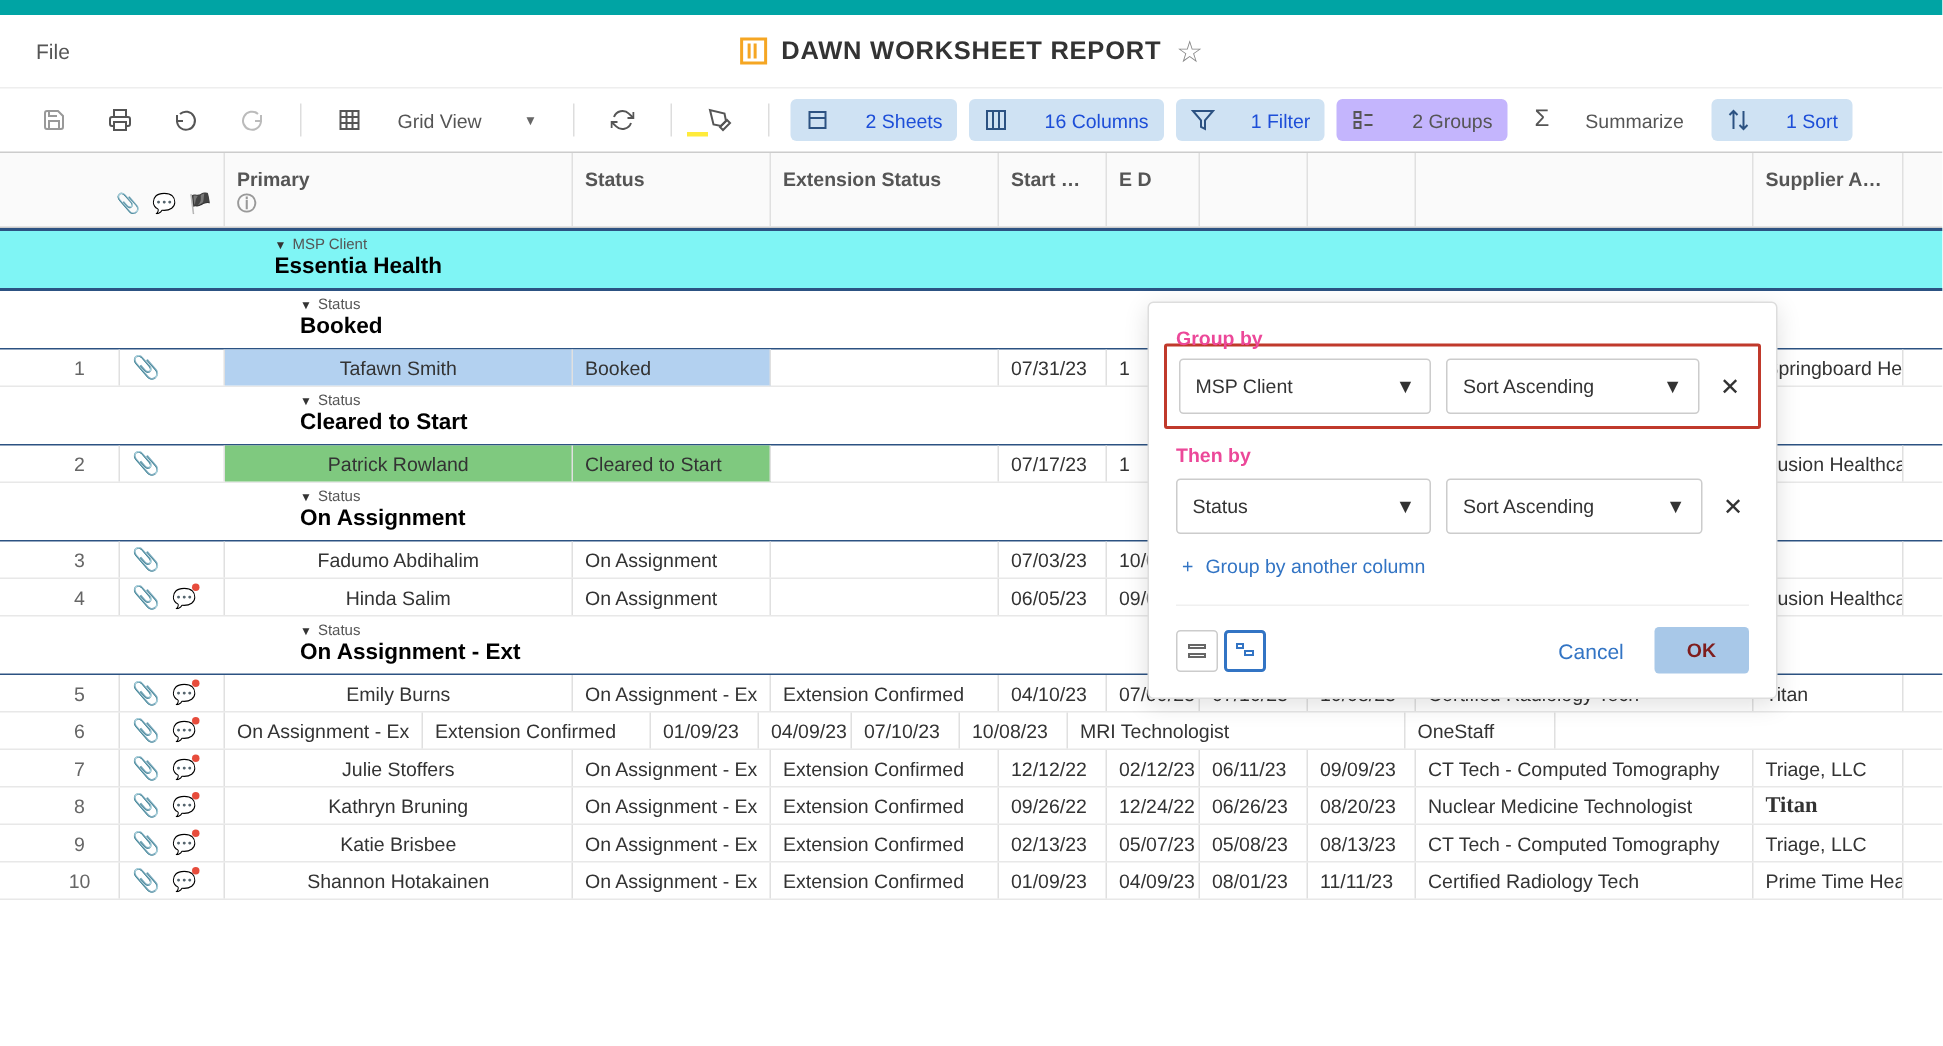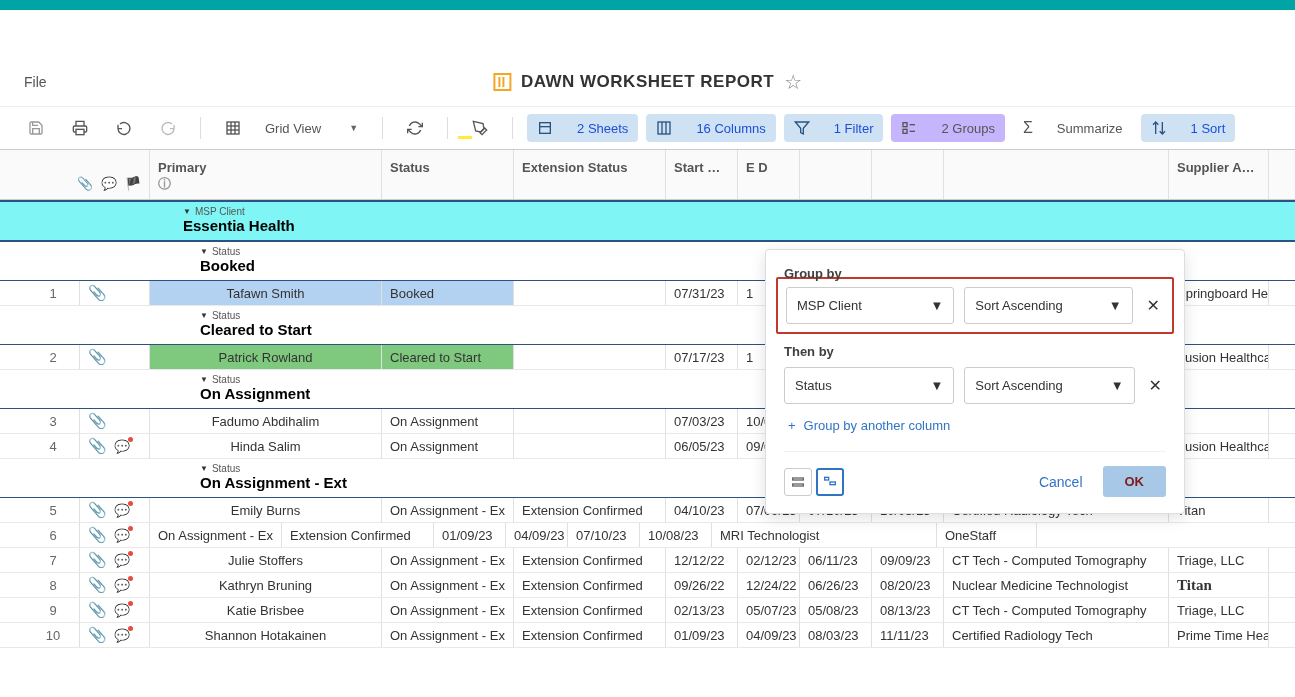--- a/index.html
+++ b/index.html
@@ -1,18 +1,18 @@
 <!DOCTYPE html>
 <html><head>
   <meta charset="utf-8">
   <style>
     * { box-sizing: border-box; margin: 0; padding: 0; }
     body { font-family: -apple-system, BlinkMacSystemFont, "Segoe UI", Arial, sans-serif; font-size: 13px; color: #333; background: #fff; overflow: hidden; }
     .top-bar { height: 10px; background: #00a4a4; }
-    .header-row { display: flex; align-items: center; padding: 16px 24px; height: 48px; margin-top: 48px; }
+    .header-row { display: flex; align-items: center; padding: 16px 24px; height: 48px; }
     .file-menu { color: #555; font-size: 14px; }
     .title-wrap { display: flex; align-items: center; gap: 10px; margin-left: auto; margin-right: auto; position: absolute; left: 50%; transform: translateX(-50%); }
     .title-icon { width: 18px; height: 18px; border: 2px solid #f5a623; position: relative; }
     .title-icon::before { content: ""; position: absolute; left: 3px; top: 2px; width: 2px; height: 10px; background: #f5a623; box-shadow: 4px 0 0 #f5a623; }
     .title-text { font-weight: 700; font-size: 17px; letter-spacing: 0.5px; color: #333; }
     .star-icon { font-size: 20px; color: #888; cursor: pointer; }
     .toolbar { display: flex; align-items: center; padding: 6px 18px; gap: 8px; border-top: 1px solid #eee; }
     .tool-btn { display: flex; align-items: center; gap: 24px; padding: 6px 10px; border-radius: 4px; cursor: pointer; color: #555; }
     .tool-btn.active { background: #cfe2f3; color: #1d4ed8; }
     .tool-sep { width: 1px; height: 22px; background: #ddd; margin: 0 6px; }
@@ -45,21 +45,21 @@
     .data-row { display: flex; border-bottom: 1px solid #e8e8e8; height: 25px; align-items: stretch; }
     .data-row .cell { display: flex; align-items: center; }
     .blue-cell { background: #b3d1f0; }
     .green-cell { background: #7fc97f; }
     
     .clip-icon { color: #4a7ec9; font-size: 15px; }
     .chat-icon { color: #4a7ec9; font-size: 13px; position: relative; }
     .chat-icon .dot { width: 5px; height: 5px; background: #e74c3c; border-radius: 50%; position: absolute; top: -2px; right: -2px; }
     
     .popup { position: absolute; top: 100px; right: 110px; width: 420px; background: #fff; border: 1px solid #ddd; border-radius: 4px; box-shadow: 0 4px 16px rgba(0,0,0,0.12); padding: 16px 18px; z-index: 10; }
-    .popup-label { font-size: 13px; font-weight: 600; color: #404040; margin-bottom: 8px; }
+    .popup-label { font-size: 13px; font-weight: 600; color: #ec4899; margin-bottom: 8px; }
     .popup-row { display: flex; gap: 10px; align-items: center; margin-bottom: 14px; }
     .popup-row.boxed { border: 2px solid #c0392b; padding: 8px; margin: -8px -8px 10px -8px; border-radius: 2px; }
     .select-box { flex: 1; border: 1px solid #ccc; border-radius: 3px; padding: 10px 10px; display: flex; justify-content: space-between; align-items: center; cursor: pointer; font-size: 13px; }
     .close-x { font-size: 16px; color: #333; cursor: pointer; padding: 4px; }
     .add-group { color: #3274c4; font-size: 13px; display: flex; align-items: center; gap: 8px; cursor: pointer; margin: 6px 0 18px 4px; }
     .popup-footer { display: flex; align-items: center; justify-content: space-between; border-top: 1px solid #f0f0f0; padding-top: 14px; margin-top: 6px; }
     .view-toggle { display: flex; gap: 4px; }
     .vt-btn { width: 28px; height: 28px; border: 1px solid #ccc; border-radius: 3px; display: flex; align-items: center; justify-content: center; cursor: pointer; }
     .vt-btn.selected { border: 2px solid #3274c4; }
     .footer-actions { display: flex; gap: 20px; align-items: center; }
@@ -413,21 +413,21 @@
           </div>
           <div class="cell" style="width:70px;display:flex;gap:8px;align-items:center">
             <span class="clip-icon">📎</span>
             <span class="chat-icon">💬<span class="dot"></span></span>
           </div>
           <div class="cell c-primary " style="text-align:center;justify-content:center">Shannon Hotakainen</div>
           <div class="cell c-status ">On Assignment - Ex</div>
           <div class="cell c-ext">Extension Confirmed</div>
           <div class="cell c-date">01/09/23</div>
           <div class="cell c-date2">04/09/23</div>
-          <div class="cell c-date">08/03/23</div>
+          <div class="cell c-date">08/01/23</div>
           <div class="cell c-date">11/11/23</div>
           <div class="cell c-job">Certified Radiology Tech</div>
           <div class="cell c-supplier" style="">Prime Time Hea</div>
         </div>
       </div>
   </div>
 
   <div class="popup">
     <div style="margin-bottom:4px"><span class="popup-label">Group by</span></div>
     <div class="popup-row boxed">

